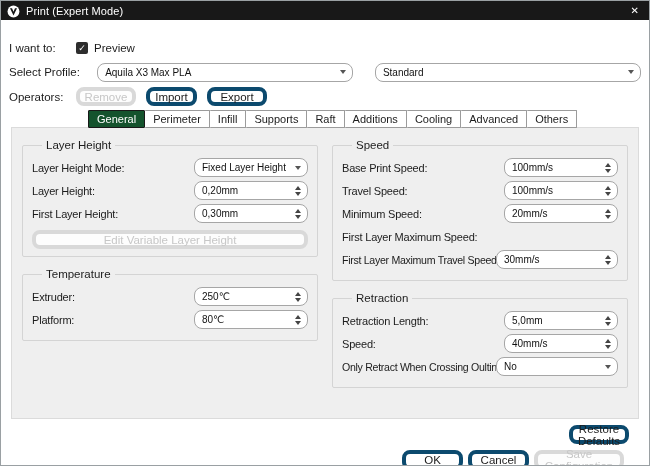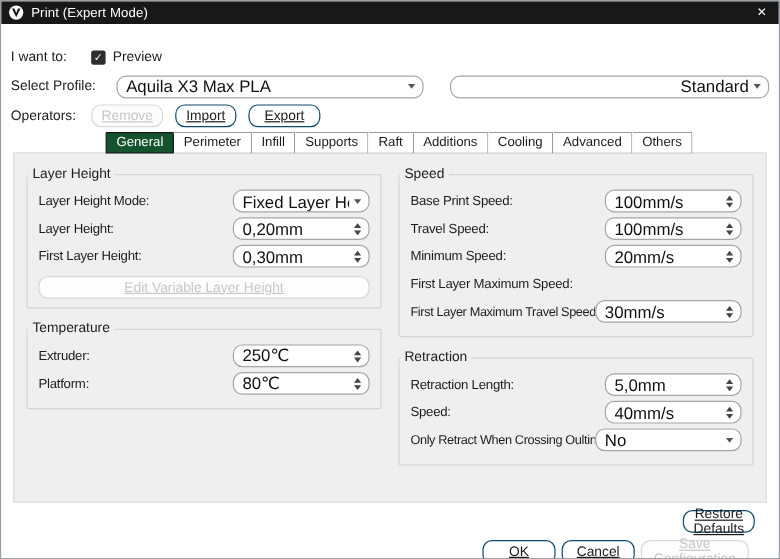--- a/index.html
+++ b/index.html
@@ -26,49 +26,49 @@
   .checkbox { width:12px; height:12px; background:#2d2d2d; border-radius:2px; color:#fff;
               font-size:9px; line-height:12px; text-align:center; margin-right:6px; }
   .row-profile { margin-top:5px; height:20px;gap:16px; }
   .row-profile .lbl { width:77px; }
   .row-operators { margin-top:5px; height:19px; }
   .row-operators .lbl { width:67px; }
 
   
   .field { height:19px; background:#fff; border:1px solid #a6a6a6; border-radius:8px;
            display:flex; align-items:center; padding:0 6px 0 7px; gap:4px; }
-  .field .val { flex:1; font-size:14px; color:#111; white-space:nowrap; overflow:hidden; }
+  .field .val { flex:1; font-size:10px; color:#111; white-space:nowrap; overflow:hidden; }
   .tri-down { width:0; height:0; border-left:3.5px solid transparent;
               border-right:3.5px solid transparent; border-top:4px solid #555; }
   .spins { display:flex; flex-direction:column; align-items:center; gap:2px; }
   .spins .tu { width:0; height:0; border-left:3px solid transparent; border-right:3px solid transparent;
                border-bottom:4px solid #444; }
   .spins .td { width:0; height:0; border-left:3px solid transparent; border-right:3px solid transparent;
                border-top:4px solid #444; }
 
-  .btn { height:19px; background:#fff; border:1px solid #0c4a6e; border-radius:8px;
+  .btn { height:19px; background:#fff; border:4px solid #0c4a6e; border-radius:8px;
          font-size:11.5px; color:#1c1c1c; display:inline-flex; align-items:center;
-         justify-content:center;text-decoration:underline; }
+         justify-content:center; }
   .btn.disabled { border-color:#d9d9d9; color:#c7c7c7; background:#fdfdfd; }
 
   
   .tabs { display:flex; margin-top:4px; padding-left:79px; position:relative; z-index:2; height:18px; }
   .tab { background:#fff; border:1px solid #9b9b9b; border-left-width:0; font-size:11px;
          color:#1c1c1c; padding:0 8px; display:flex; align-items:center; border-radius:1px; }
   .tab:first-child { border-left-width:1px; }
   .tab.selected { background:#14532d; color:#fff; border-color:#181818; }
 
   
   .panel { margin:-1px 2px 0 2px; height:292px; background:#efefef; border:1px solid #dbdbdb;
            display:flex; gap:14px; padding:17px 10px 0 10px; position:relative; z-index:1; }
   .col { width:296px; }
 
   .groupbox { border:1px solid #d4d4d4; border-radius:2px; position:relative;
               padding:12px 9px 7px 9px; }
-  .gb-title { position:absolute; top:-7px; left:0; background:#efefef; padding:0 4px;
+  .gb-title { position:absolute; top:-7px; left:19px; background:#efefef; padding:0 4px;
               font-size:11.5px; color:#1c1c1c; }
   .grow { display:flex; align-items:center; justify-content:space-between; margin-bottom:4px;
           height:19px; }
   .grow .lbl { flex:1; min-width:0; overflow:hidden; font-size:11px; letter-spacing:-.2px; }
   .grow .field { flex:0 0 auto; width:114px; }
   .col-right .grow .field { width:114px; }
   .col-right .grow.long .field { width:122px; }
   .col-right .grow.long .lbl { font-size:10.6px; letter-spacing:-.3px; }
   .gb-btn { width:100%; margin-top:3px; }
   .mt { margin-top:17px; }
@@ -103,21 +103,21 @@
       <span class="checkbox">✓</span>
       <span class="lbl">Preview</span>
     </div>
 
     <div class="frow row-profile">
       <span class="lbl">Select Profile:</span>
       <div class="field" style="width:272px;">
         <span class="val">Aquila X3 Max PLA</span>
         <span class="tri-down"></span>
       </div>
-      <div class="field" style="width:283px; margin-left:6px;text-align:right;">
+      <div class="field" style="width:283px; margin-left:6px;">
         <span class="val">Standard</span>
         <span class="tri-down"></span>
       </div>
     </div>
 
     <div class="frow row-operators">
       <span class="lbl">Operators:</span>
       <button class="btn disabled" style="width:60px;">Remove</button>
       <button class="btn" style="width:51px; margin-left:10px;text-align:center;">Import</button>
       <button class="btn" style="width:60px; margin-left:10px;">Export</button>

